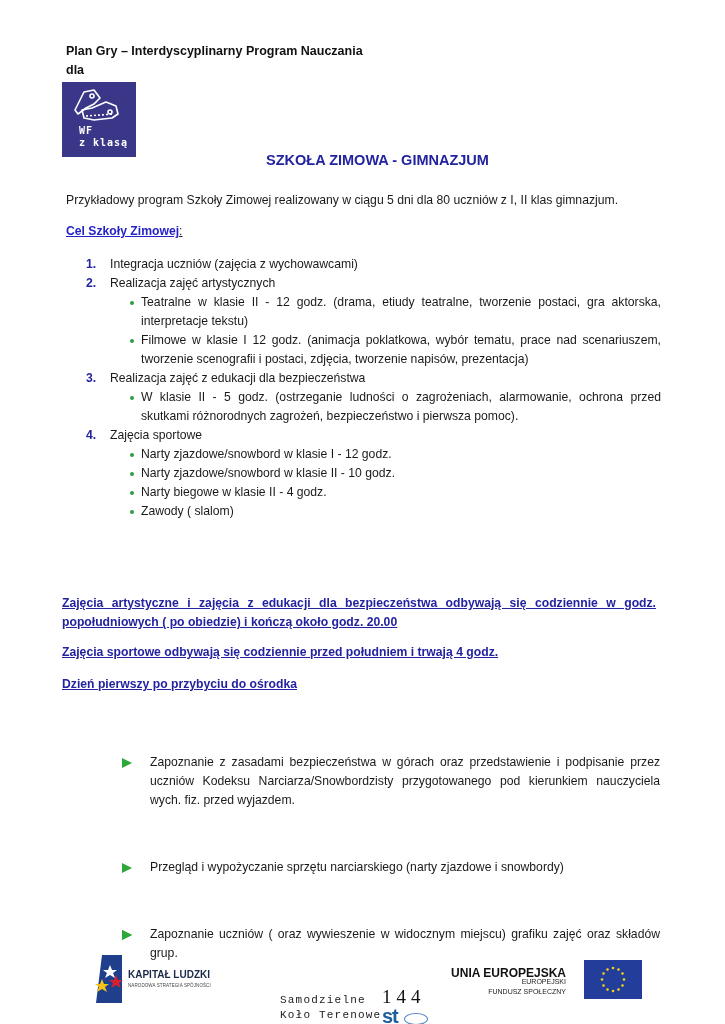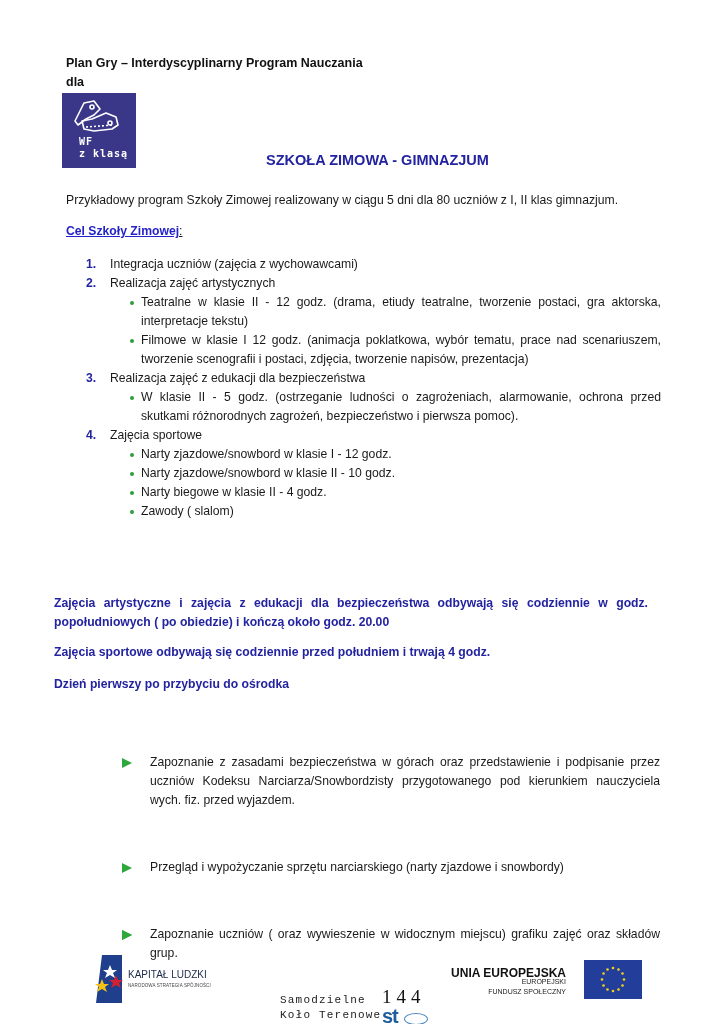--- a/index.html
+++ b/index.html
@@ -1,52 +1,52 @@
 <!DOCTYPE html>
 <html><head>
 <meta charset="utf-8">
 <style>
   html, body { margin: 0; padding: 0; background: #ffffff; }
   body { width: 725px; height: 1024px; position: relative; overflow: hidden;
          font-family: "Liberation Sans", "DejaVu Sans", sans-serif; color: #1a1a1a; }
   .header-title { position: absolute; left: 66px; top: 42px; width: 320px;
-                  font-size: 12.5px; font-weight: bold; line-height: 19px; color: #111; margin-top: 12px; }
+                  font-size: 12.5px; font-weight: bold; line-height: 19px; color: #111; }
   .logo-wf { position: absolute; left: 62px; top: 82px; width: 74px; height: 75px;
-             background: #3a3688; margin-top: 11px; }
+             background: #3a3688; }
   .logo-wf svg { position: absolute; left: 10px; top: 6px; }
   .logo-wf .wf-text { position: absolute; left: 17px; top: 43px; color: #fff;
                       font-family: "DejaVu Sans Mono", monospace; font-weight: bold;
                       font-size: 10px; line-height: 12px; letter-spacing: 1px; }
   .doc-title { position: absolute; left: 0; width: 725px; top: 152px; text-align: center;
                font-size: 14.5px; font-weight: bold; color: #2323a0; padding-left: 30px; box-sizing: border-box; }
   .intro { position: absolute; left: 66px; top: 193px; font-size: 12.2px; color: #1a1a1a; }
   .goal-link { position: absolute; left: 66px; top: 224px; font-size: 12.2px; text-decoration: underline; }
   .goal-link a { color: #2323c8; font-weight: bold; text-decoration: underline; }
   .goal-link .colon { color: #1a1a1a; }
   .main-list { position: absolute; left: 86px; top: 255px; width: 575px; font-size: 12.2px;
                line-height: 19px; }
   .num-item { position: relative; padding-left: 24px; }
   .num-item .num { position: absolute; left: 0; top: 0; color: #2323a0; font-weight: bold; }
   .sub-item { position: relative; padding-left: 55px; text-align: justify; }
   .sub-item .bullet { position: absolute; left: 44px; top: 8px; width: 4px; height: 4px;
                       border-radius: 50%; background: #2e9e3e; }
-  .bold-blue { position: absolute; left: 54px; width: 594px; font-size: 12.2px; font-weight: bold;
-               color: #2323a0; line-height: 19px; text-align: justify; }
+  .bold-blue { position: absolute; left: 62px; width: 594px; font-size: 12.2px; font-weight: bold;
+               color: #2323a0; line-height: 19px; text-align: justify; text-decoration: underline; }
   .p1 { top: 594px; }
   .p2 { top: 643px; }
   .p3 { top: 675px; }
   .arrow-list { position: absolute; left: 122px; top: 705px; width: 538px; font-size: 12.2px;
                 line-height: 19px; }
   .arrow-item { position: relative; padding-left: 28px; text-align: justify; margin-top: 48px; }
   .arrow-item .arrow { position: absolute; left: 0; top: 5px; width: 0; height: 0;
                        border-top: 5px solid transparent; border-bottom: 5px solid transparent;
                        border-left: 10px solid #2ea83a; }
   .footer { position: absolute; left: 0; top: 950px; width: 725px; height: 60px; }
   .kl-logo { position: absolute; left: 92px; top: 5px; width: 130px; height: 48px; }
-  .kl-text1 { position: absolute; left: 36px; top: 14px; font-size: 10px; font-weight: normal; color: #1b2a4a; }
+  .kl-text1 { position: absolute; left: 36px; top: 14px; font-size: 10px; font-weight: bold; color: #1b2a4a; }
   .kl-text2 { position: absolute; left: 36px; top: 28px; font-size: 4.5px; color: #444; letter-spacing: 0.1px; }
   .skt { position: absolute; left: 280px; top: 5px; width: 160px; height: 48px; margin-top: 29px; }
   .skt .l1 { position: absolute; left: 0; top: 10px; font-family: "Liberation Mono", monospace;
              font-size: 11px; letter-spacing: 1.2px; color: #222; }
   .skt .l2 { position: absolute; left: 0; top: 25px; font-family: "Liberation Mono", monospace;
              font-size: 11px; letter-spacing: 1.2px; color: #222; }
   .skt .num144 { position: absolute; left: 102px; top: 2px; font-family: "Liberation Serif", serif;
                  font-size: 19px; letter-spacing: 5px; color: #111; }
   .skt .st { position: absolute; left: 102px; top: 21px; font-family: "Liberation Sans", sans-serif;
              font-weight: bold; font-size: 20px; color: #1e5e9a; letter-spacing: -1px; }

